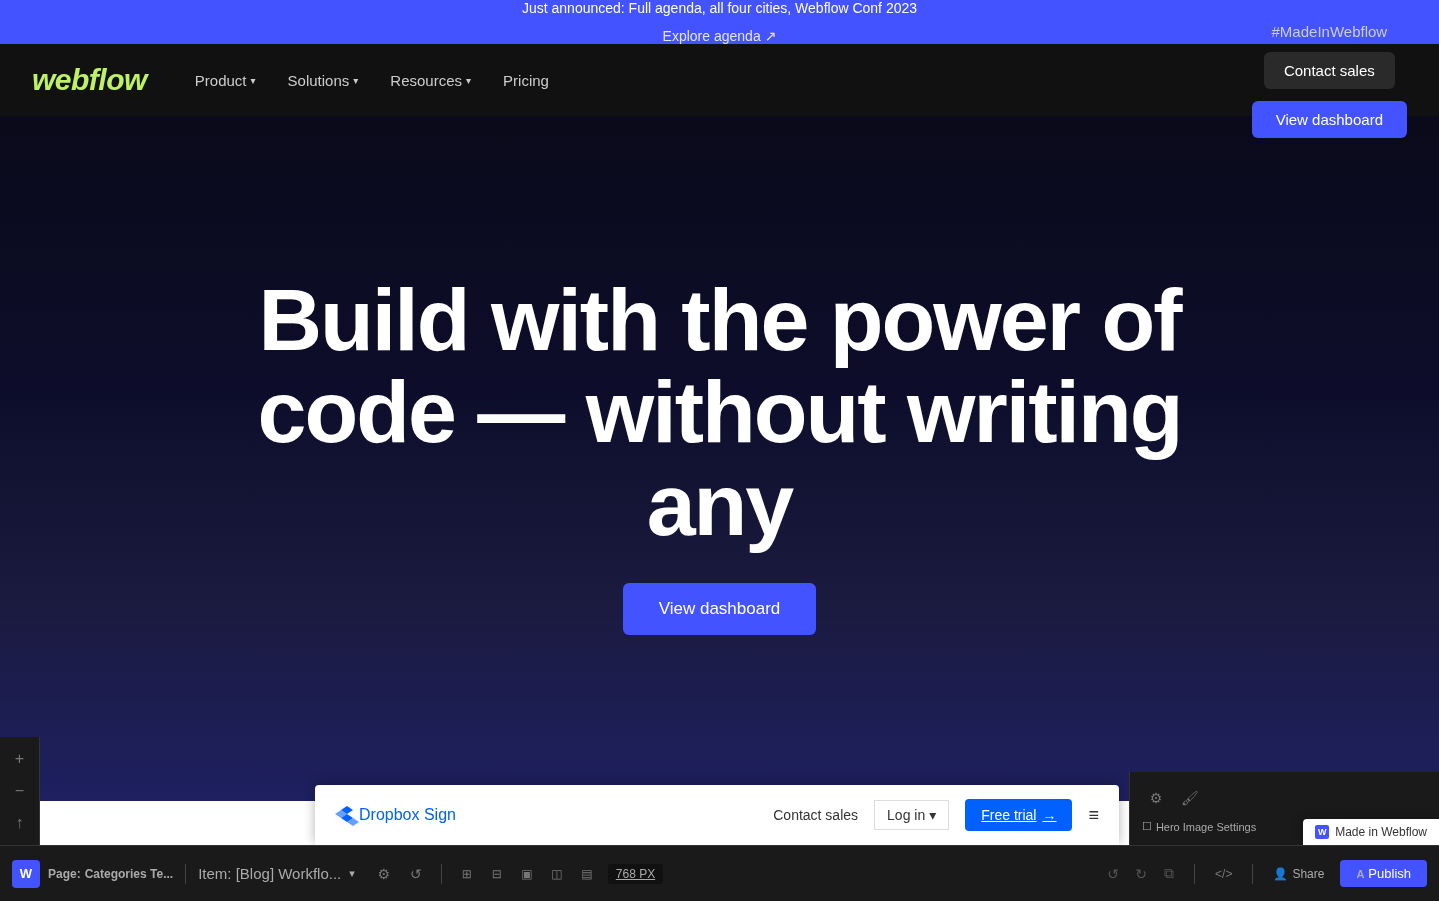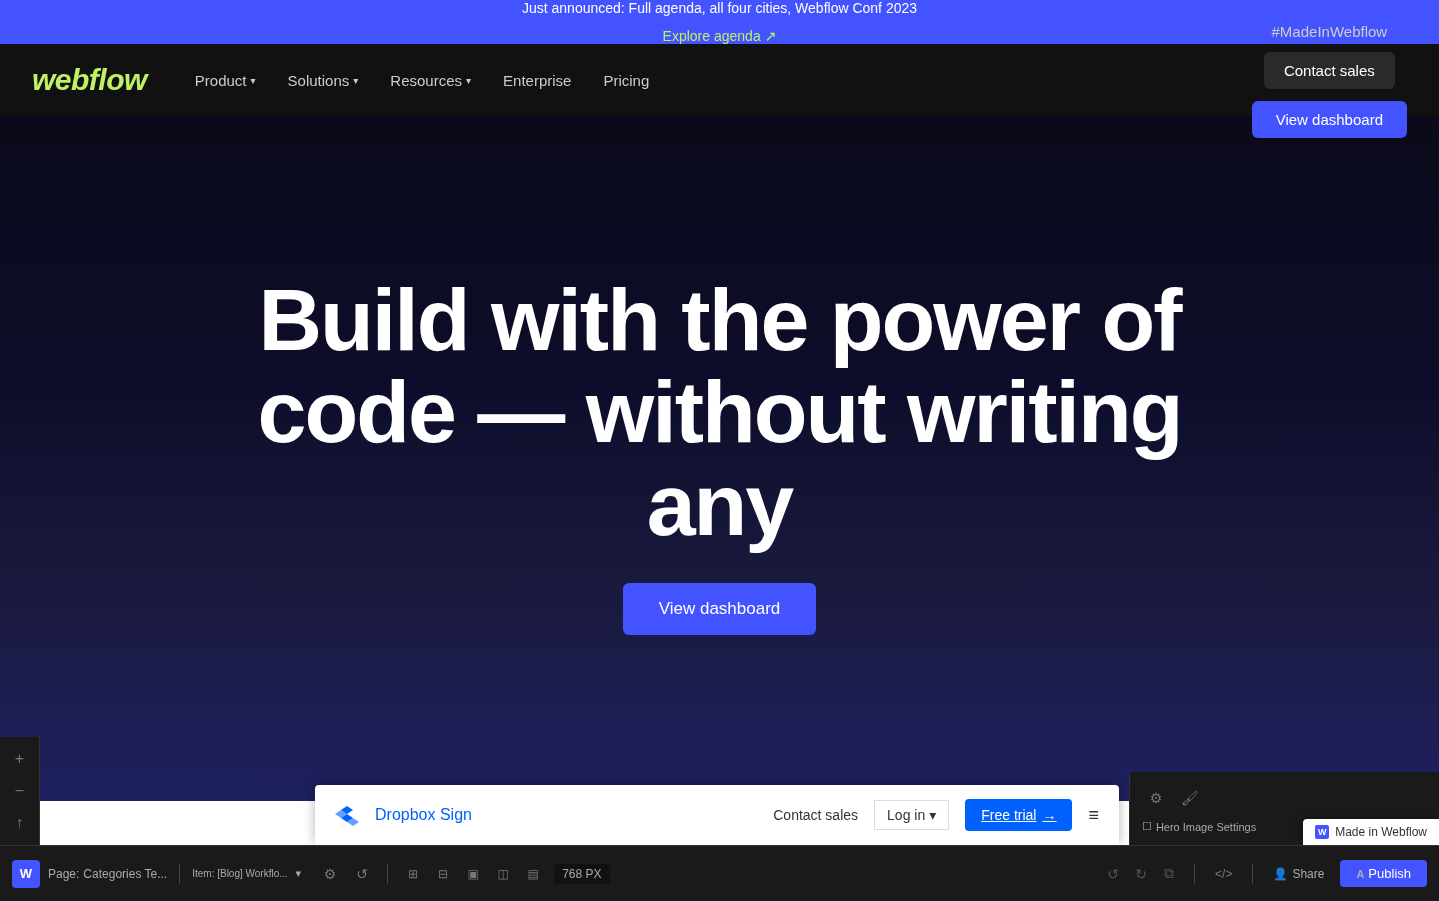--- a/index.html
+++ b/index.html
@@ -11,21 +11,21 @@
       color: #fff;
       display: flex;
       justify-content: space-between;
       align-items: center;
       padding: 0 32px;
       height: 44px;
       font-size: 14px;
       flex-direction: column;
     }
     .announcement-bar a {
-      color: #bef264;
+      color: #e5e5e5;
       text-decoration: none;
       font-weight: 500;
       display: flex;
       align-items: center;
       gap: 4px;
     }
     .announcement-bar a .arrow {
       font-size: 14px;
     }
 
@@ -174,24 +174,25 @@
       display: flex;
       align-items: center;
       justify-content: center;
     }
     .editor-page-info {
       color: #aaa;
       font-size: 12px;
       display: flex;
       align-items: flex-start;
       gap: 4px;
+      font-weight: bold;
     }
     .editor-item-info {
       color: #aaa;
-      font-size: 10px;
+      font-size: 15px;
     }
     .editor-chevron {
       color: #aaa;
       font-size: 11px;
       cursor: pointer;
     }
     .editor-icons {
       display: flex;
       align-items: center;
       gap: 6px;
@@ -228,20 +229,21 @@
       align-items: center;
       justify-content: center;
       border-radius: 3px;
     }
     .px-display {
       color: #aaa;
       font-size: 12px;
       background: #111;
       padding: 3px 8px;
       border-radius: 3px;
+      text-decoration: underline;
     }
     .editor-spacer { flex: 1; }
     .editor-undo-redo {
       display: flex;
       gap: 2px;
       align-items: center;
     }
     .undo-redo-btn {
       background: none;
       border: none;
@@ -333,21 +335,21 @@
       align-items: center;
       padding: 0 20px;
       gap: 16px;
       border-radius: 4px 4px 0 0;
       box-shadow: 0 -2px 12px rgba(0,0,0,0.3);
       z-index: 99;
     }
     .dropbox-logo {
       display: flex;
       align-items: center;
-      gap: 16px;
+      gap: 0;
     }
     .dropbox-icon {
       width: 24px;
       height: 24px;
     }
     .dropbox-name {
       font-size: 16px;
       font-weight: 600;
       color: #1e1919;
     }
@@ -489,23 +491,20 @@
     </a>
     <a class="nav-link">
       <span>Solutions</span>
       <span class="chevron">▾</span>
     </a>
     <a class="nav-link">
       <span>Resources</span>
       <span class="chevron">▾</span>
     </a>
     <a class="nav-link">
-      <span>Enterprise</span>
-    </a>
-    <a class="nav-link">
       <span>Pricing</span>
     </a>
   </div>
   <div class="nav-right">
     <span class="nav-made">#MadeInWebflow</span>
     <button class="btn-contact">Contact sales</button>
     <button class="btn-dashboard-nav">View dashboard</button>
   </div>
 </nav>
 

